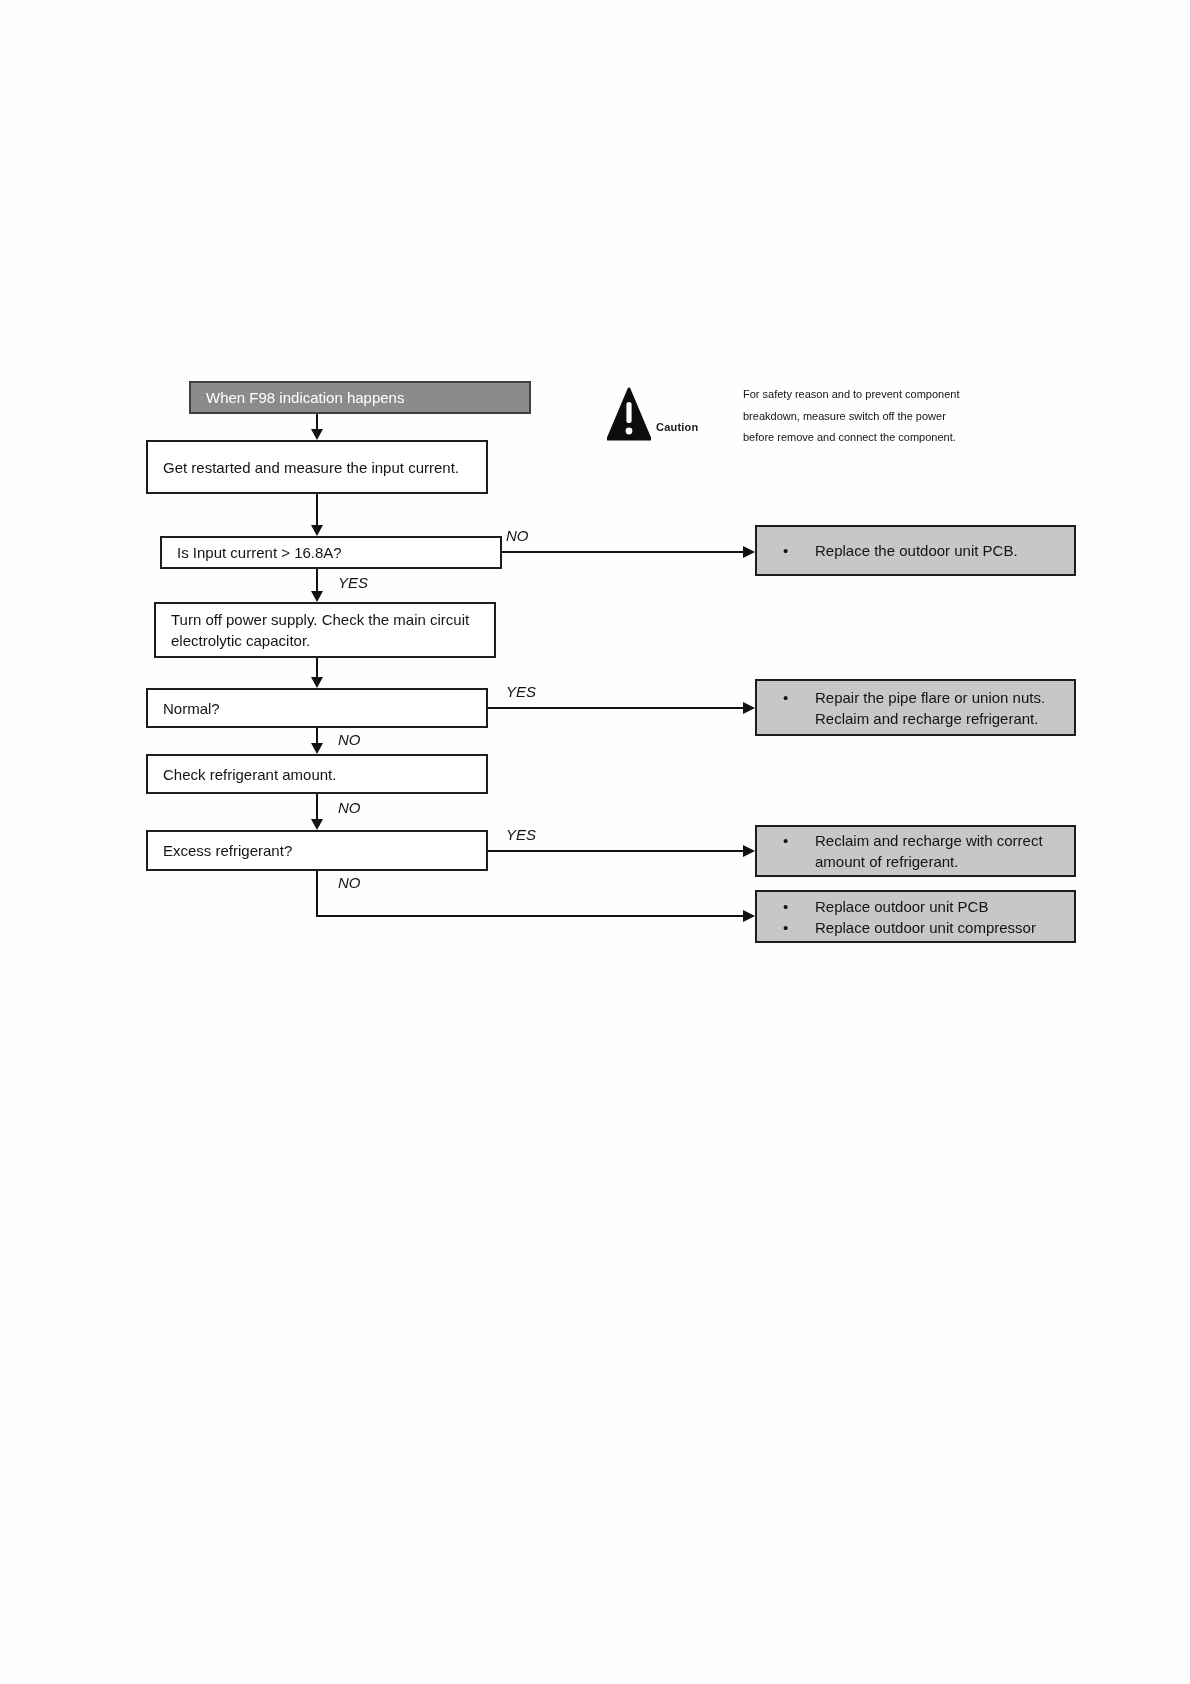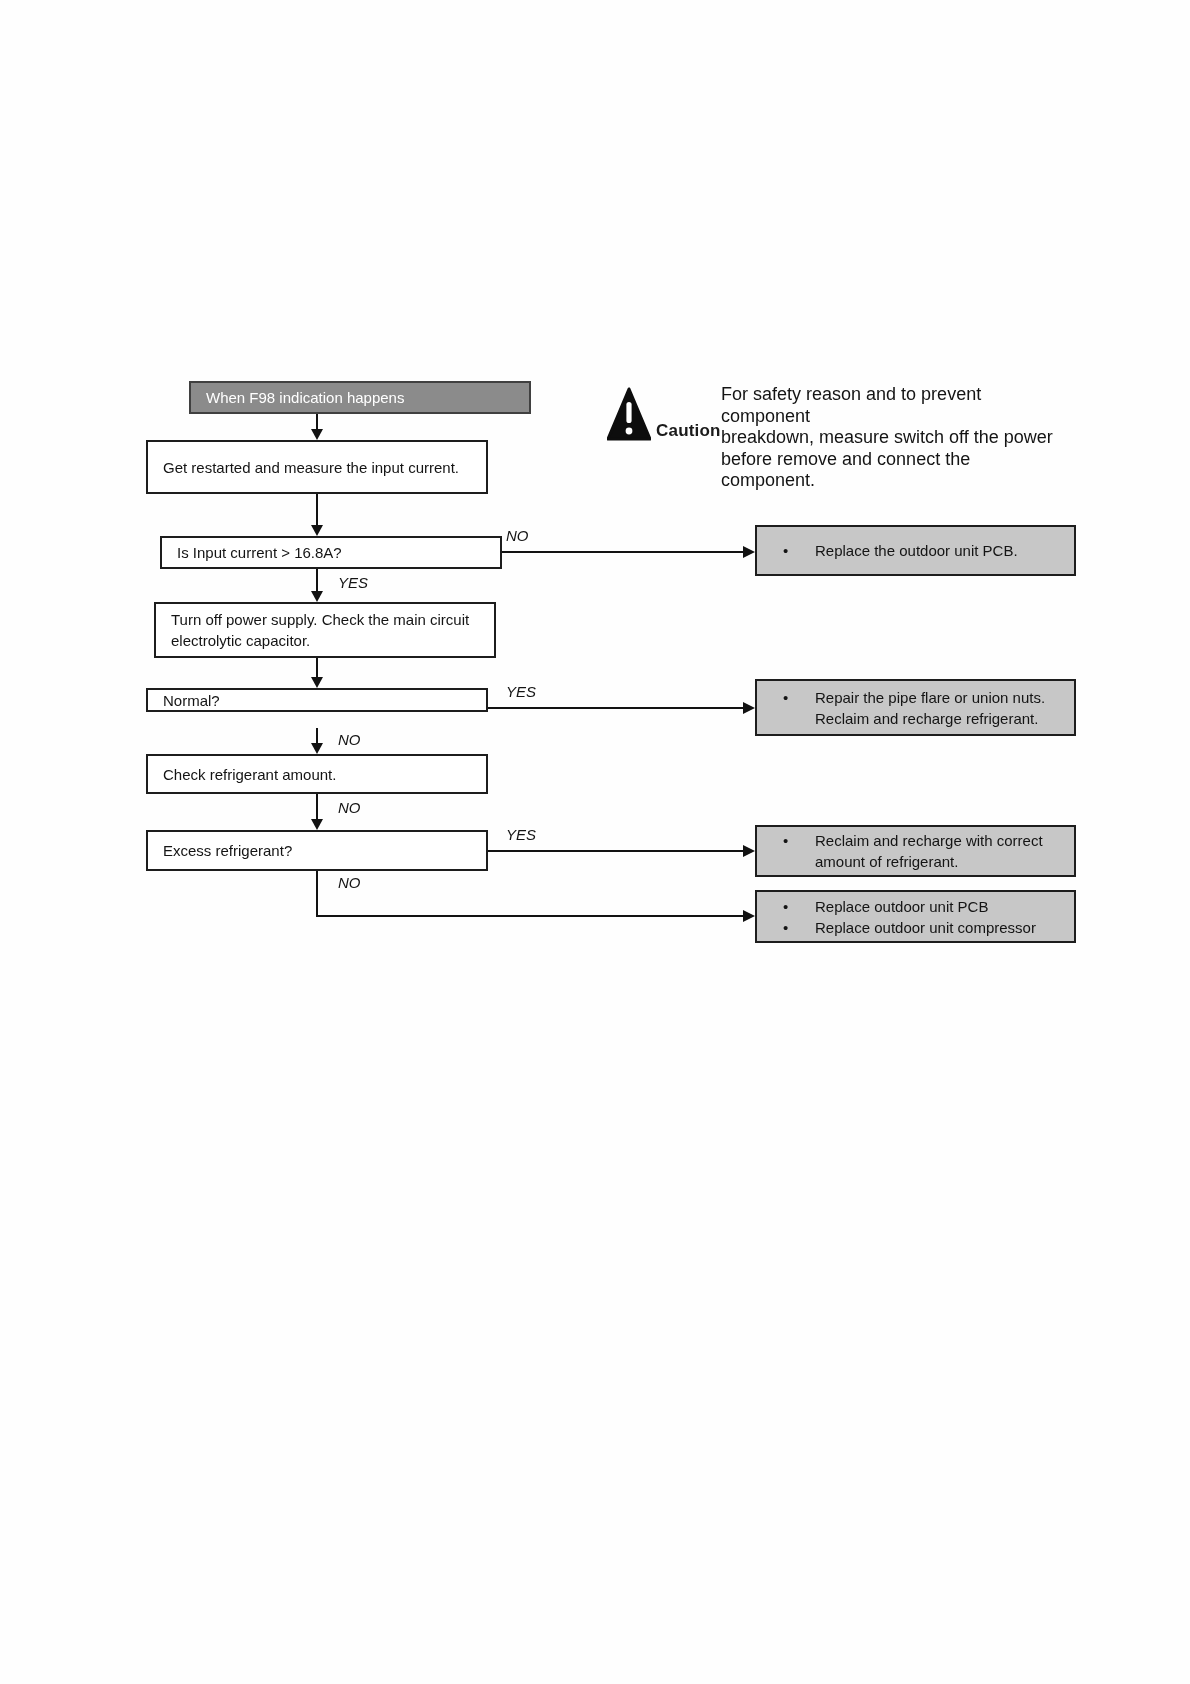--- a/index.html
+++ b/index.html
@@ -67,30 +67,30 @@
   #connectors line, #connectors polyline {
     stroke: #121212;
     stroke-width: 2;
     fill: none;
   }
   #connectors polygon { fill: #121212; stroke: none; }
   .caution-icon { position: absolute; left: 607px; top: 387px; width: 44px; height: 55px; }
   .caution-label {
     position: absolute;
     left: 656px; top: 421px;
-    font-size: 17px;
+    font-size: 11px;
     font-weight: bold;
     color: #1a1a1a;
     letter-spacing: 0.2px;
   }
   .caution-text {
     position: absolute;
-    left: 721px; top: 384px;
+    left: 743px; top: 384px;
     width: 340px;
-    font-size: 18px;
+    font-size: 11px;
     line-height: 21.5px;
     color: #141414;
   }
   .caution-text .line { display: block; }
 </style>
 </head>
 <body>
 
 <div id="page">
 
@@ -158,21 +158,21 @@
   </div>
 
   <div class="node" style="left:146px; top:536px; width:342px; height:33px;margin-left:14px;">
     <span>Is Input current &gt; 16.8A?</span>
   </div>
 
   <div class="node" style="left:146px; top:602px; width:342px; height:56px;margin-left:8px;">
     <span>Turn off power supply. Check the main circuit electrolytic capacitor.</span>
   </div>
 
-  <div class="node" style="left:146px; top:688px; width:342px; height:24px;">
+  <div class="node" style="left:146px; top:688px; width:342px; height:40px;">
     <span>Normal?</span>
   </div>
 
   <div class="node" style="left:146px; top:754px; width:342px; height:40px;">
     <span>Check refrigerant amount.</span>
   </div>
 
   <div class="node" style="left:146px; top:830px; width:342px; height:41px;">
     <span>Excess refrigerant?</span>
   </div>

